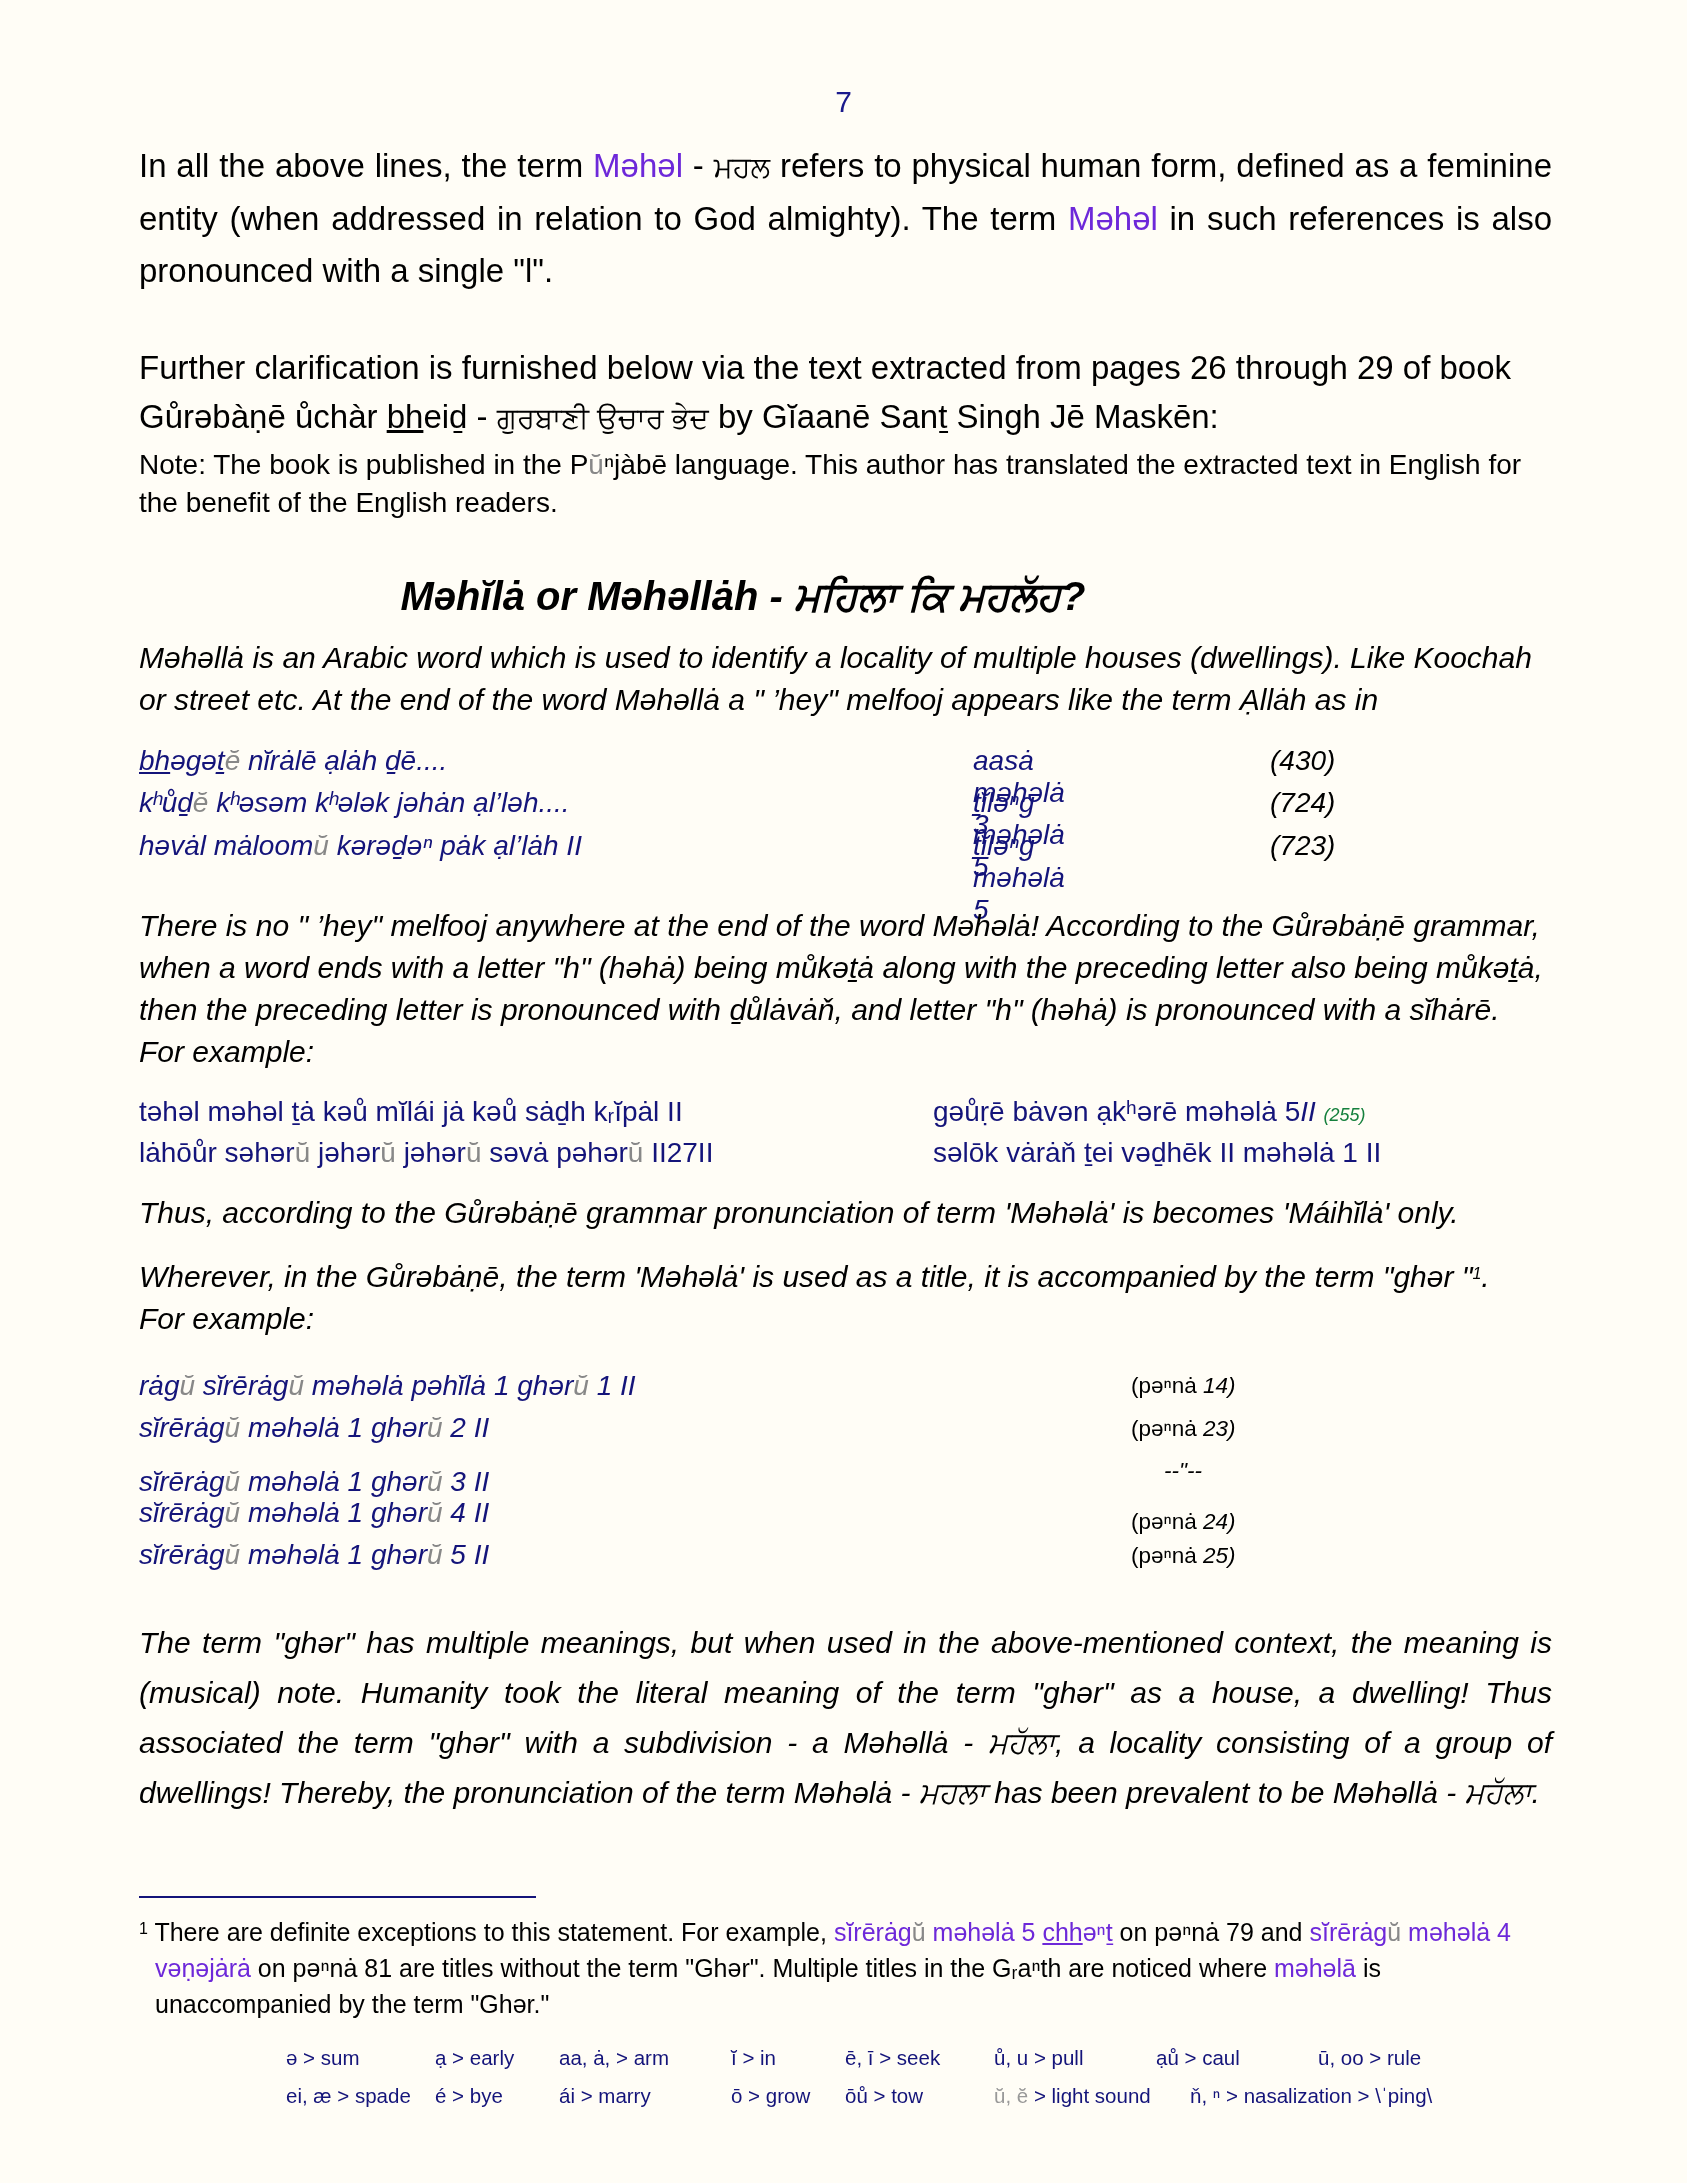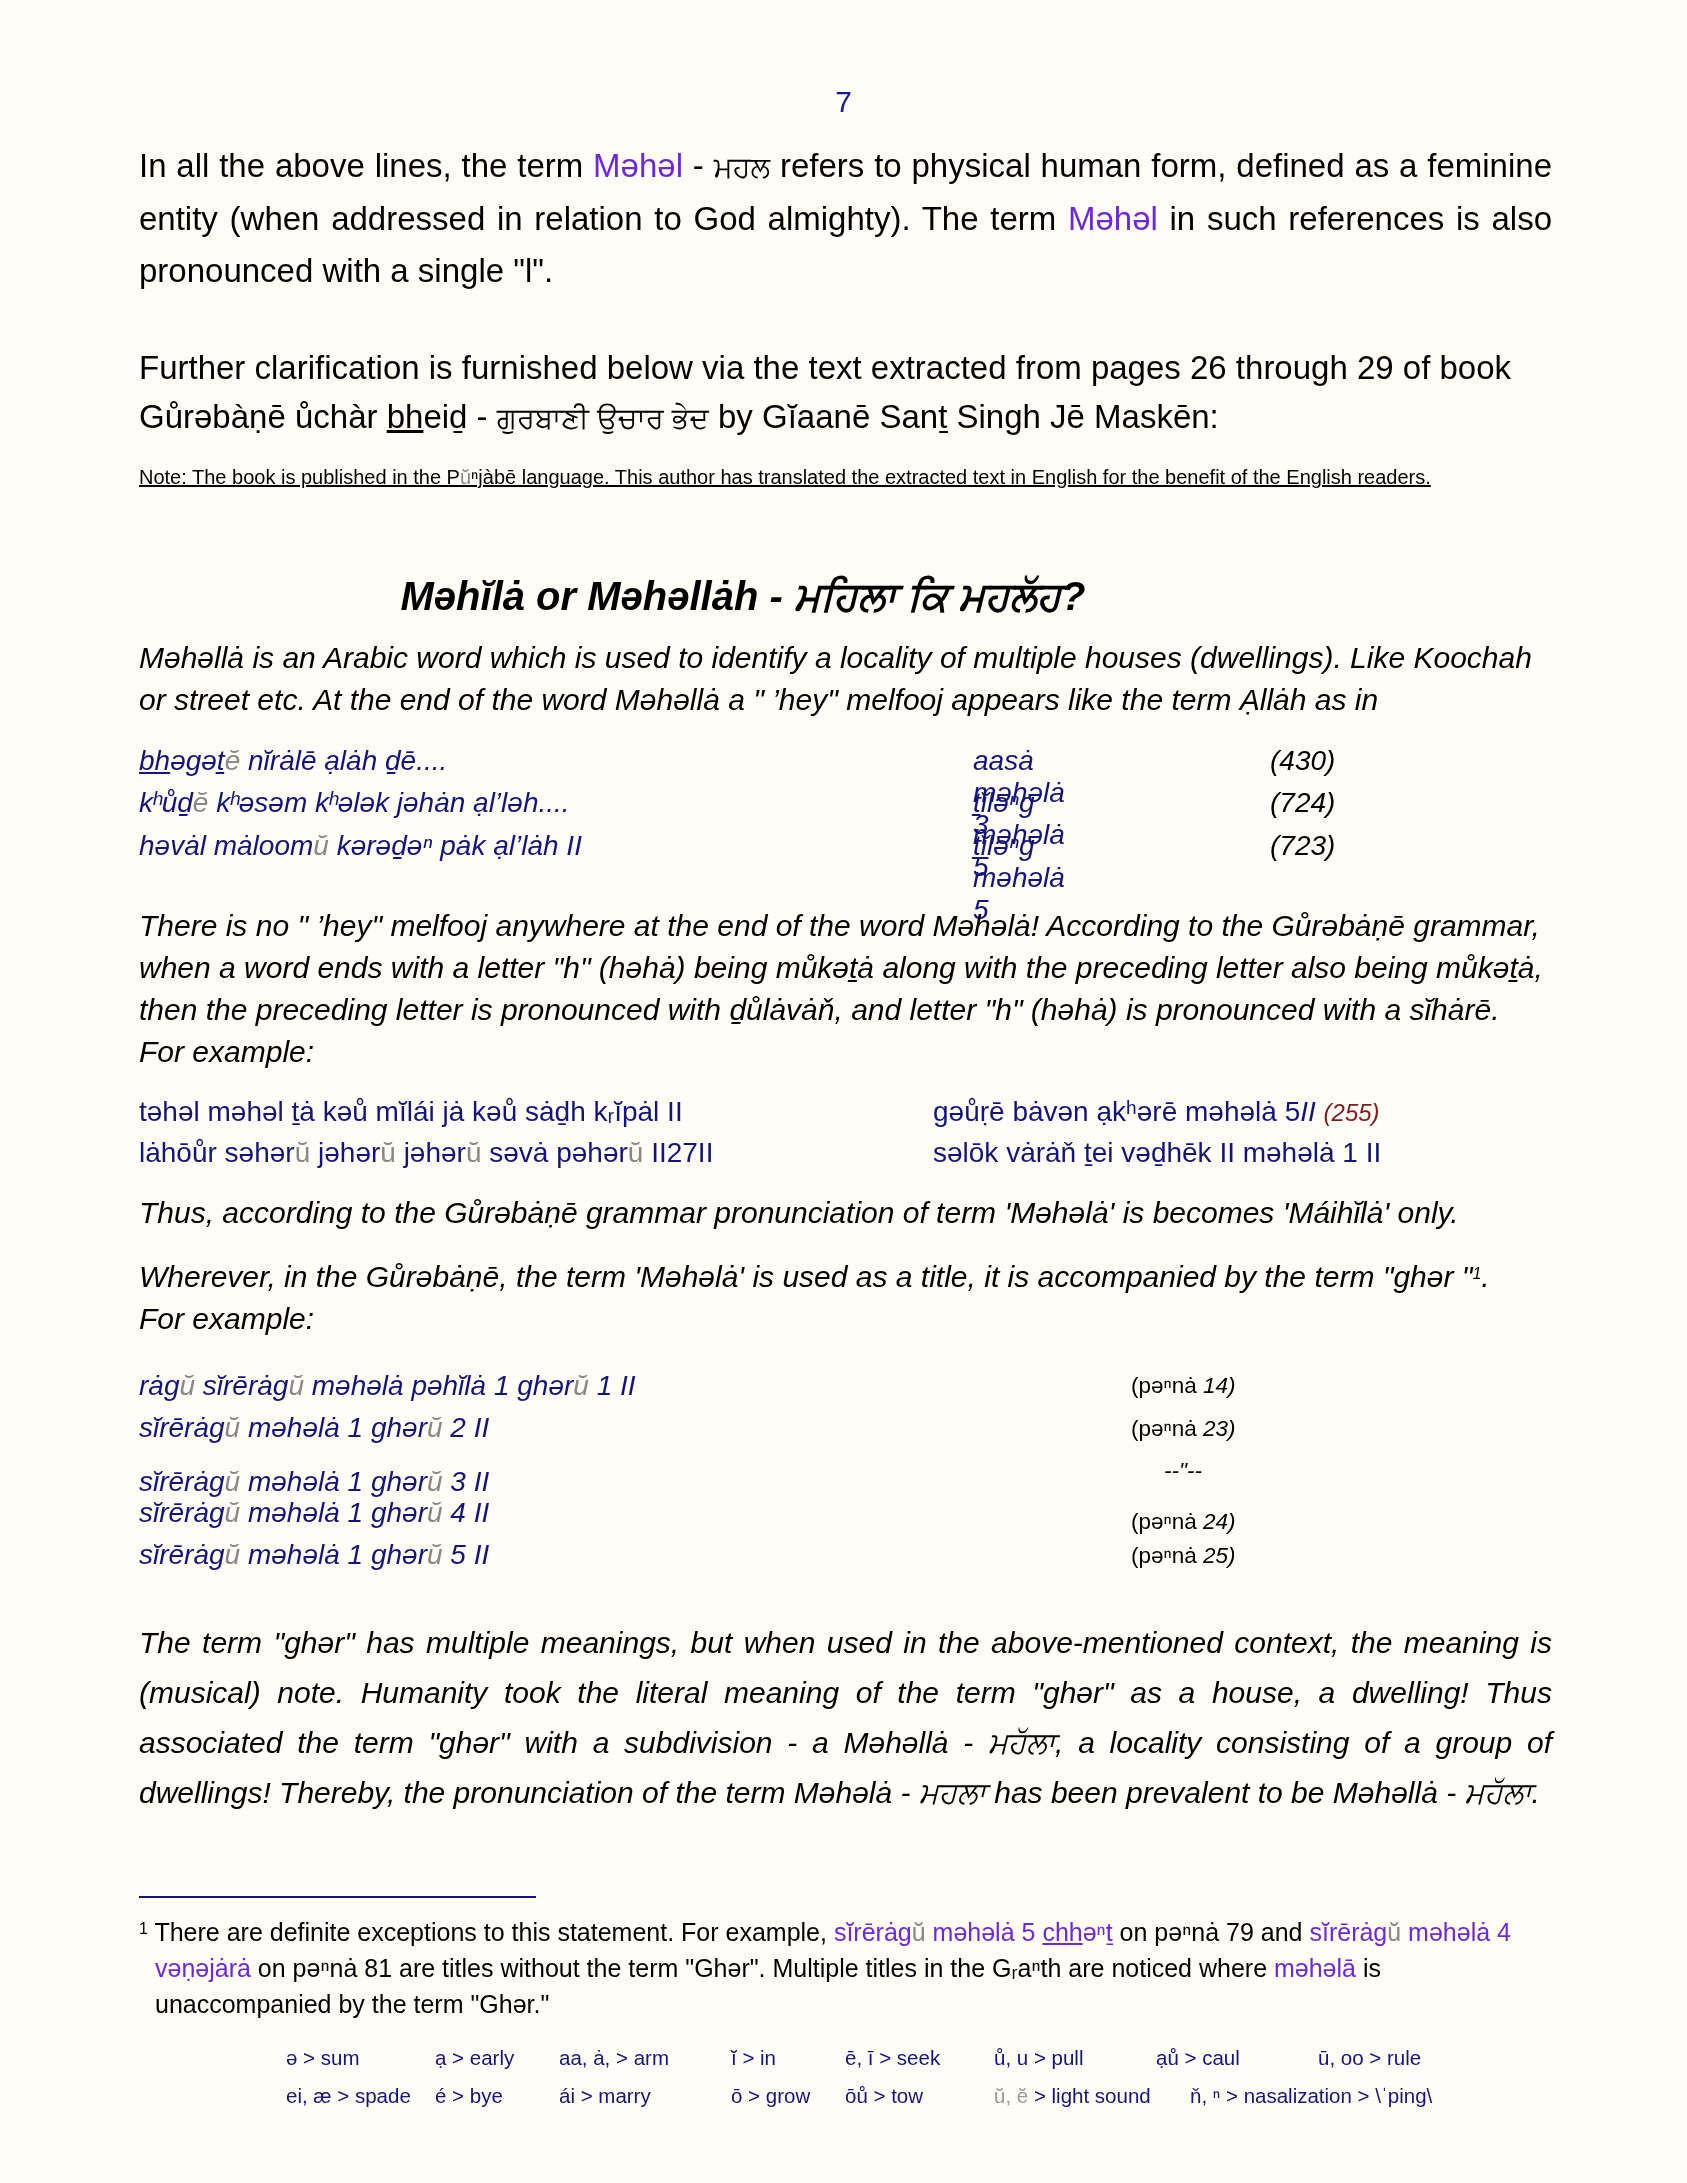--- a/index.html
+++ b/index.html
@@ -11,21 +11,21 @@
     position: relative;
     overflow: hidden;
   }
   .page { position: absolute; left: 139px; width: 1413px; }
   .pagenum {
     position: absolute; top: 85px; left: 0; width: 1687px; text-align: center;
     color: #1a1a8c; font-size: 30px;
   }
   .p1 { top: 140px; font-size: 33px; line-height: 52px; text-align: justify; }
   .p2 { top: 343px; font-size: 33px; line-height: 49px; }
-  .note { top: 458px; font-size: 20px; line-height: 38px; text-decoration: underline; }
+  .note { top: 446px; font-size: 28px; line-height: 38px; }
   .lt { color: #6d28d9; }
   .gurm { font-size: 29px; }
   .title {
     position: absolute; top: 574px; left: 0; width: 1486px; text-align: center;
     font-size: 40px; font-weight: bold; font-style: italic;
   }
   .it { font-style: italic; }
   .para-it { font-style: italic; font-size: 30px; line-height: 42px; }
   .p3 { top: 637px; }
   .grey { color: #888; }
@@ -85,21 +85,21 @@
   <span class="qcol3">(723)</span>
 </div>
 
 <div class="page p4 para-it" style="position:absolute;">There is no " ’hey" melfooj anywhere at the end of the word Məhəlȧ! According to the Gůrəbȧṇē grammar, when a word ends with a letter "h" (həhȧ) being můkəṯȧ along with the preceding letter also being můkəṯȧ, then the preceding letter is pronounced with ḏůlȧvȧň, and letter "h" (həhȧ) is pronounced with a sĭhȧrē. For example:</div>
 
 <div class="ex-row" style="top:1096px; left:139px;">təhəl  məhəl  ṯȧ  kəů  mĭlái  jȧ  kəů  sȧḏh  kᵣĭpȧl II</div>
 <div class="ex-row" style="top:1137px; left:139px;">
   <span>lȧhōůr  səhər</span><span class="grey">ŭ</span><span>  jəhər</span><span class="grey">ŭ</span><span>  jəhər</span><span class="grey">ŭ</span><span>  səvȧ  pəhər</span><span class="grey">ŭ</span><span> II27II</span>
 </div>
 <div class="ex-row" style="top:1096px; left:933px;">
-  <span>gəůṛē  bȧvən  ạkʰərē  məhəlȧ 5</span><span class="it">II</span> <span class="it" style="color:#7f1d1d;font-size:24px;">(255)</span>
+  <span>gəůṛē  bȧvən  ạkʰərē  məhəlȧ 5</span><span class="it">II</span> <span class="it" style="color:#15803d;font-size:18px;">(255)</span>
 </div>
 <div class="ex-row" style="top:1137px; left:933px;">səlōk vȧrȧň  ṯei vəḏhēk II məhəlȧ 1 II</div>
 
 <div class="page p5 para-it" style="position:absolute;">Thus, according to the Gůrəbȧṇē grammar pronunciation of term 'Məhəlȧ' is becomes 'Máihĭlȧ' only.</div>
 
 <div class="page p6 para-it" style="position:absolute;">
   <span>Wherever, in the Gůrəbȧṇē, the term 'Məhəlȧ' is used as a title, it is accompanied by the term "ghər "</span><span class="sup">1</span><span>.</span><br>
   <span>For example:</span>
 </div>
 

